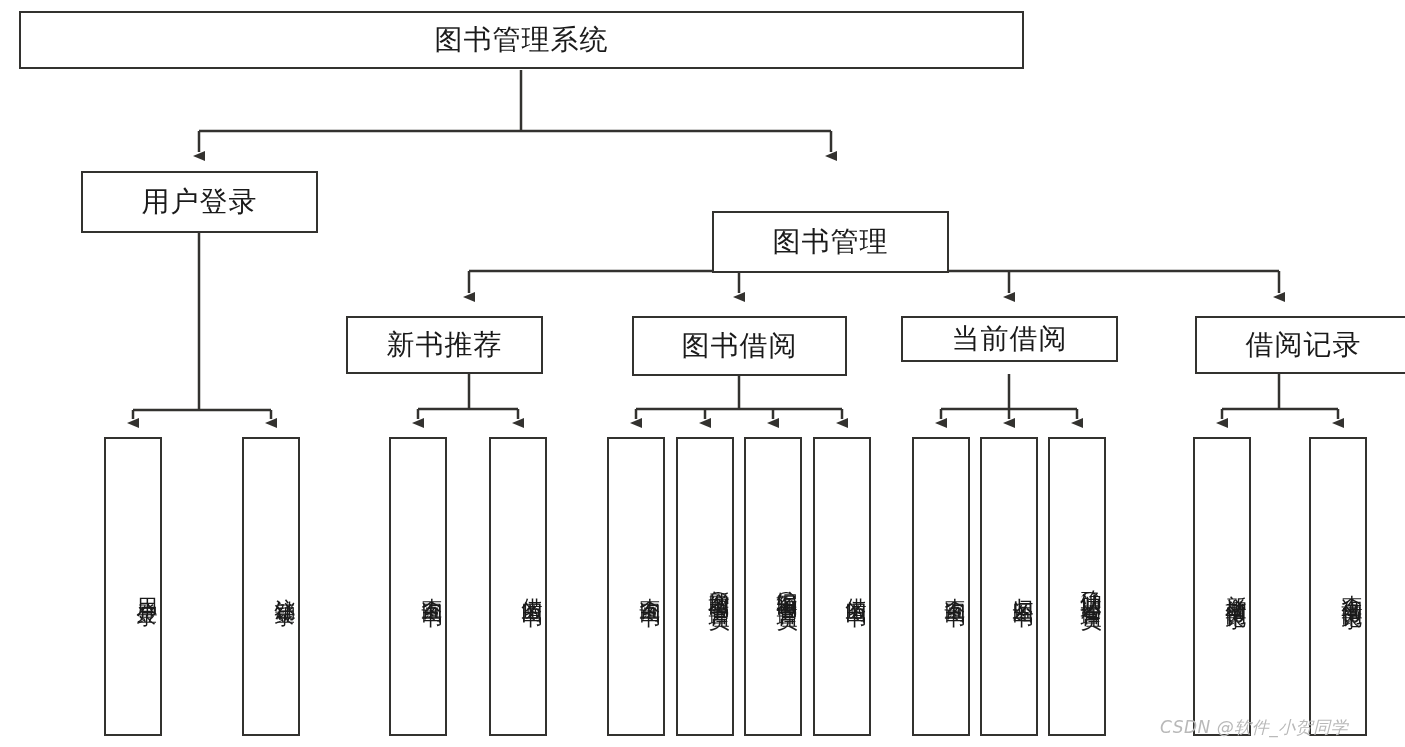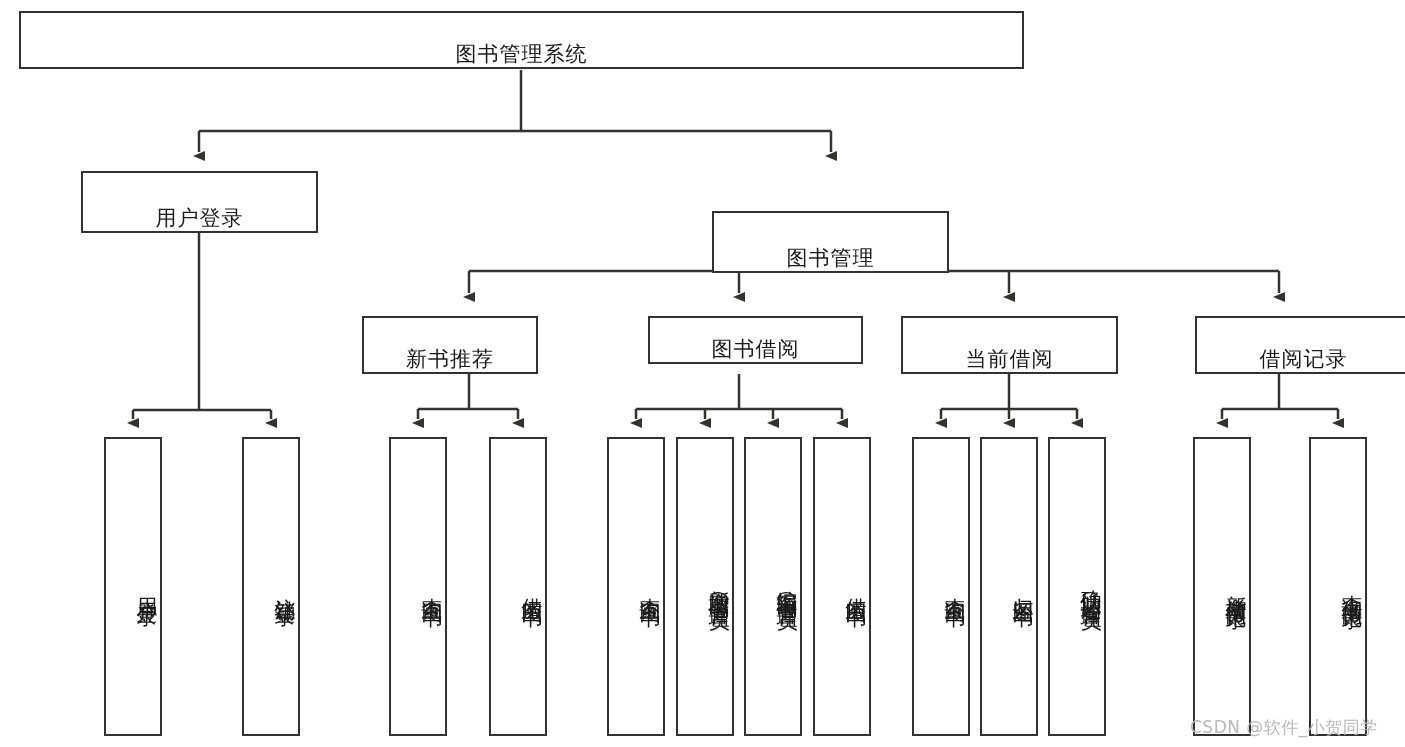--- a/index.html
+++ b/index.html
@@ -29,24 +29,23 @@
     position: absolute;
     box-sizing: border-box;
     background: #ffffff;
     border: 2px solid #33322f;
     display: flex;
     align-items: center;
     justify-content: center;
     color: #1a1a1a;
   }
   .node.horiz {
-    font-size: 21px;
+    font-size: 28px;
     letter-spacing: 1px;
     line-height: 1.2;
-    align-items: flex-end;
   }
   .node.vert {
     writing-mode: vertical-rl;
     text-orientation: upright;
     font-size: 21px;
     line-height: 1.25;
     letter-spacing: 3px;
     padding-top: 6px;
     padding-bottom: 6px;
     align-items: flex-start;
@@ -126,27 +125,27 @@
     <span class="node-label">图书管理系统</span>
   </div>
 
   <div class="node horiz" style="left:81px; top:171px; width:237px; height:62px;">
     <span class="node-label">用户登录</span>
   </div>
   <div class="node horiz" style="left:712px; top:171px; width:237px; height:62px;margin-top:40px;">
     <span class="node-label">图书管理</span>
   </div>
 
-  <div class="node horiz" style="left:362px; top:316px; width:176px; height:58px;font-family:Liberation Serif, serif;">
+  <div class="node horiz" style="left:346px; top:316px; width:197px; height:58px;font-family:Liberation Serif, serif;">
     <span class="node-label">新书推荐</span>
   </div>
-  <div class="node horiz" style="left:648px; top:316px; width:215px; height:48px;">
+  <div class="node horiz" style="left:632px; top:316px; width:215px; height:60px;">
     <span class="node-label">图书借阅</span>
   </div>
-  <div class="node horiz" style="left:901px; top:316px; width:217px; height:58px;">
+  <div class="node horiz" style="left:901px; top:316px; width:217px; height:46px;">
     <span class="node-label">当前借阅</span>
   </div>
   <div class="node horiz" style="left:1195px; top:316px; width:217px; height:58px;">
     <span class="node-label">借阅记录</span>
   </div>
 
   <div class="node vert" style="left:104px; top:437px; width:58px; height:299px;">
     <span class="node-label">用户登录</span>
   </div>
   <div class="node vert" style="left:242px; top:437px; width:58px; height:299px;">
@@ -183,15 +182,15 @@
     <span class="node-label">确认归还（管理员）</span>
   </div>
 
   <div class="node vert" style="left:1193px; top:437px; width:58px; height:299px;">
     <span class="node-label">新增借阅记录</span>
   </div>
   <div class="node vert" style="left:1309px; top:437px; width:58px; height:299px;">
     <span class="node-label">查询借阅记录</span>
   </div>
 
-  <div class="watermark" style="left:1190px; top:716px;">CSDN @软件_小贺同学</div>
+  <div class="watermark" style="left:1160px; top:716px;font-style:italic;">CSDN @软件_小贺同学</div>
 
 </div>
 
 </body></html>

